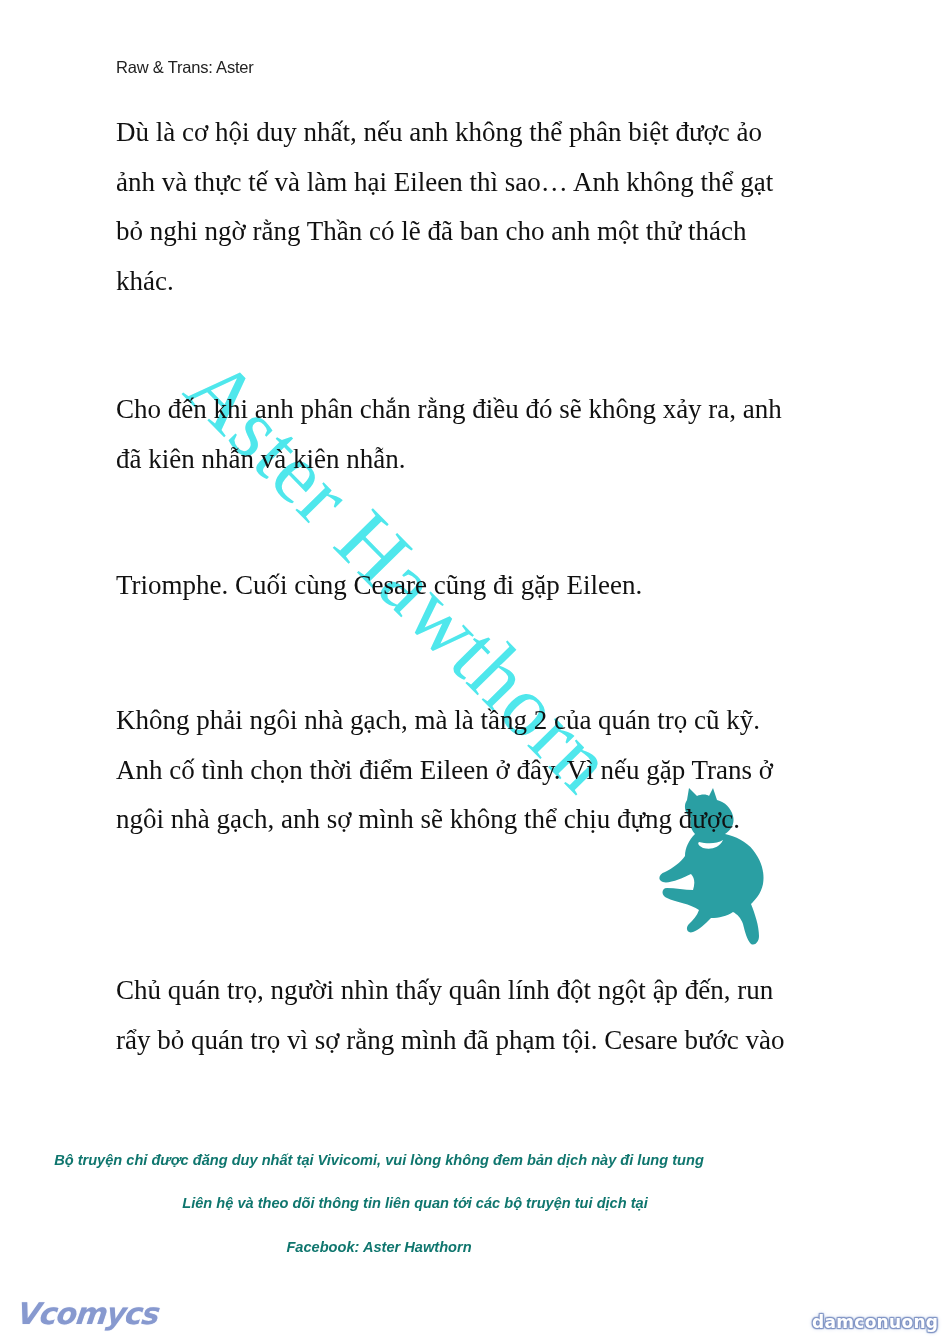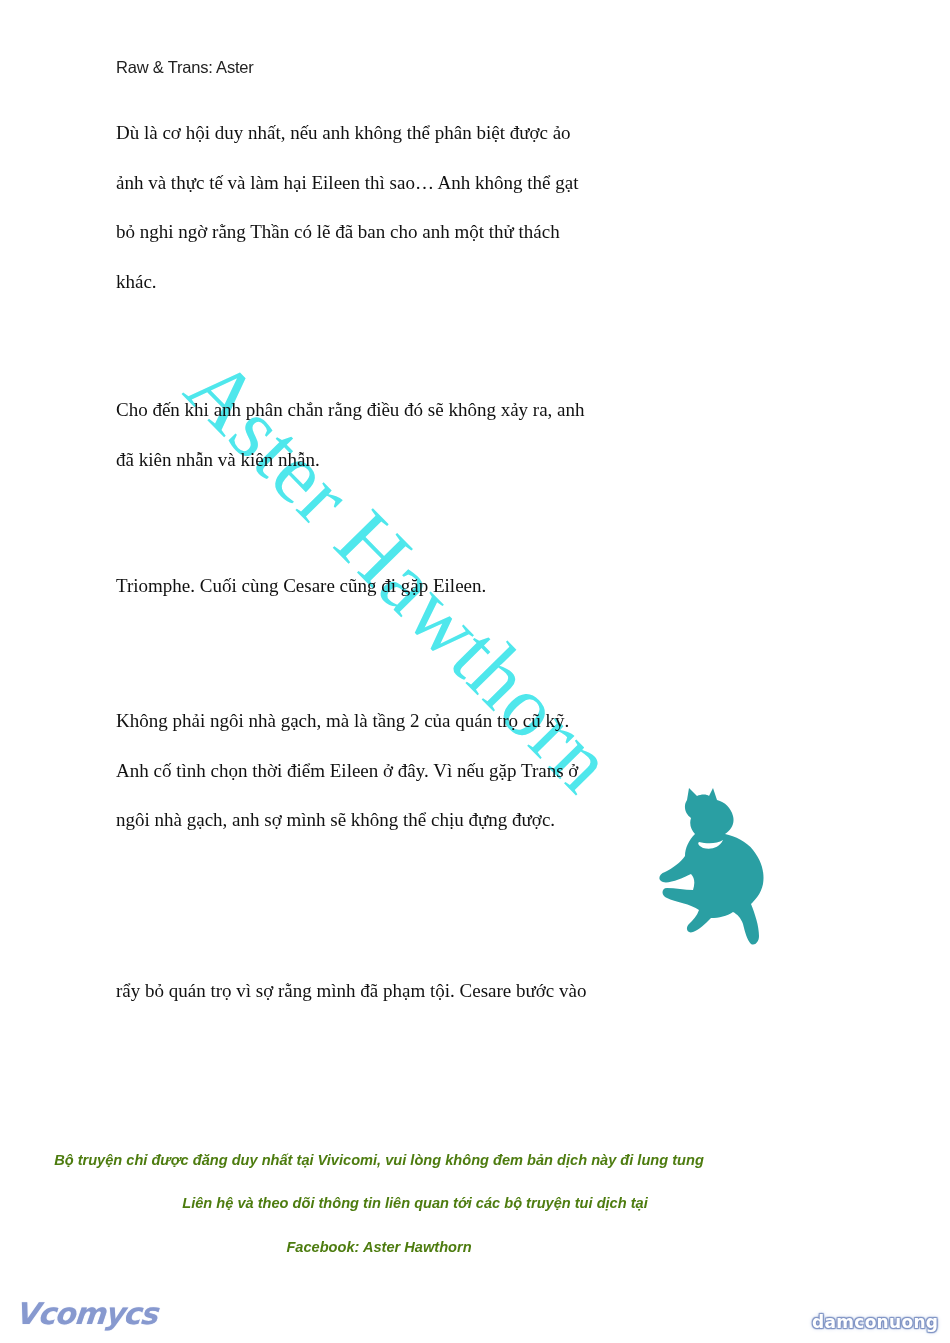--- a/index.html
+++ b/index.html
@@ -21,21 +21,21 @@
       top: 58px;
       font-family: "Liberation Sans", "DejaVu Sans", sans-serif;
       font-size: 16.5px;
       color: #222222;
       letter-spacing: -0.2px;
     }
     .body-text {
       position: absolute;
       left: 116px;
       width: 730px;
-      font-size: 19px;
+      font-size: 27px;
       line-height: 49.5px;
       margin: 0;
       white-space: nowrap;
       z-index: 3;
     }
     .body-text .line {
       display: block;
     }
     .p1 { top: 108px; }
     .p2 { top: 385px; }
@@ -66,21 +66,21 @@
     }
     .footer {
       position: absolute;
       left: 0;
       width: 758px;
       text-align: center;
       font-family: "Liberation Sans", "DejaVu Sans", sans-serif;
       font-style: italic;
       font-weight: bold;
       font-size: 14.6px;
-      color: #4d7c0f;
+      color: #0f766e;
       z-index: 3;
     }
     .f1 { top: 1152px; }
     .f2 { top: 1195px; margin-left: 36px; }
     .f3 { top: 1239px; }
 
     .logo-vcomycs {
       position: absolute;
       left: 18px;
       top: 1296px;
@@ -173,20 +173,21 @@
   <span class="line">Triomphe. Cuối cùng Cesare cũng đi gặp Eileen.</span>
 </div>
 
 <div class="body-text p4">
   <span class="line">Không phải ngôi nhà gạch, mà là tầng 2 của quán trọ cũ kỹ.</span>
   <span class="line">Anh cố tình chọn thời điểm Eileen ở đây. Vì nếu gặp Trans ở</span>
   <span class="line">ngôi nhà gạch, anh sợ mình sẽ không thể chịu đựng được.</span>
 </div>
 
 <div class="body-text p5">
+  <span class="line">Chủ quán trọ, người nhìn thấy quân lính đột ngột ập đến, run</span>
   <span class="line">rẩy bỏ quán trọ vì sợ rằng mình đã phạm tội. Cesare bước vào</span>
 </div>
 
 <div class="footer f1">Bộ truyện chỉ được đăng duy nhất tại Vivicomi, vui lòng không đem bản dịch này đi lung tung</div>
 <div class="footer f2">Liên hệ và theo dõi thông tin liên quan tới các bộ truyện tui dịch tại</div>
 <div class="footer f3">Facebook: Aster Hawthorn</div>
 
 <div class="logo-vcomycs">Vcomycs</div>
 <div class="logo-damconuong">damconuong</div>
 

